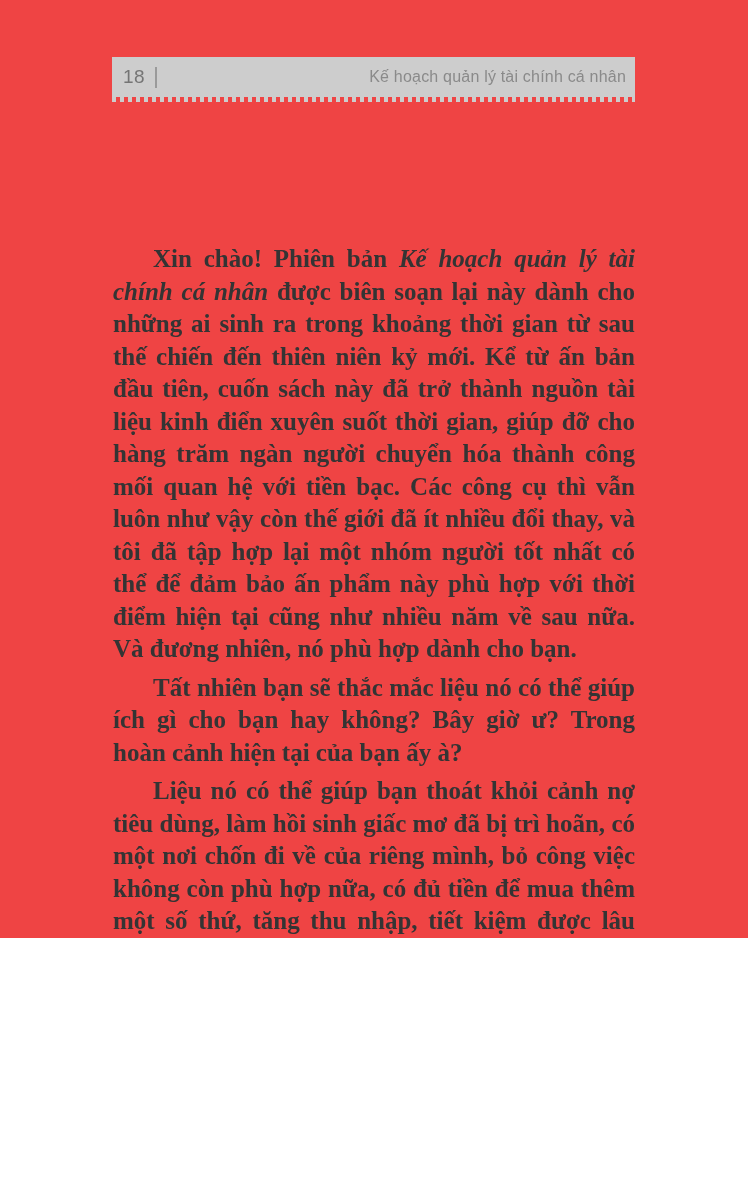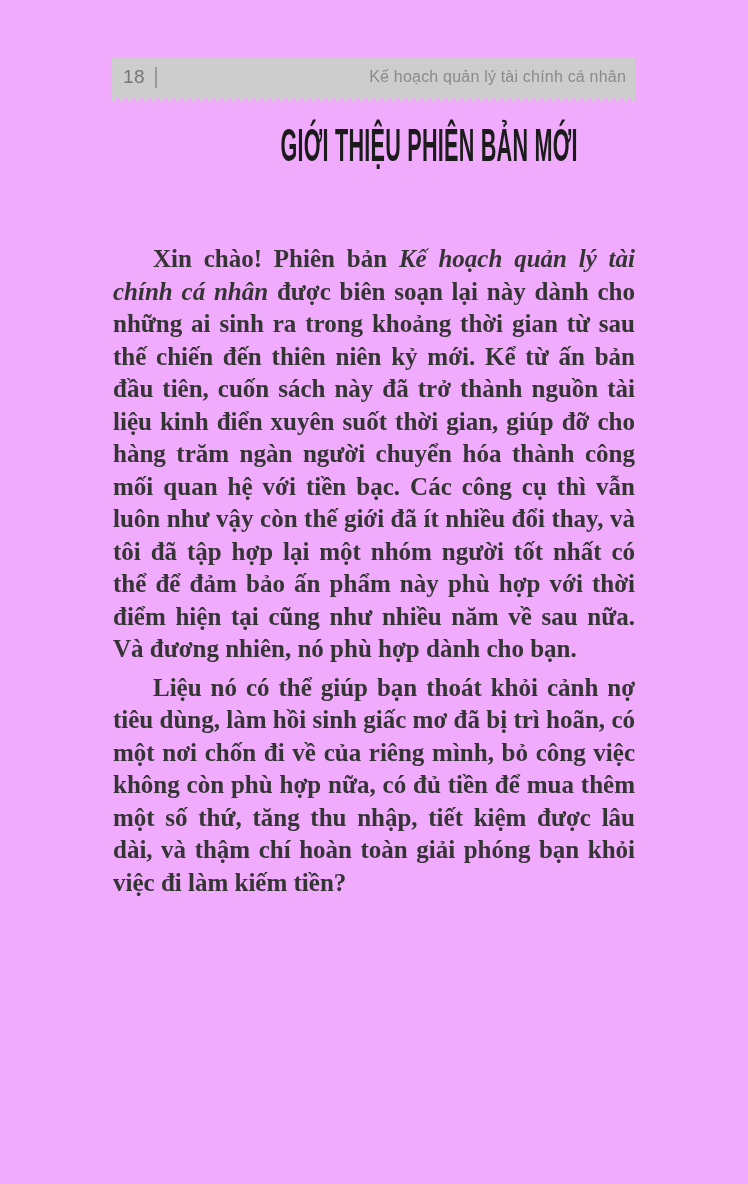--- a/index.html
+++ b/index.html
@@ -3,22 +3,22 @@
 <meta charset="utf-8">
 <style>
   * { margin: 0; padding: 0; box-sizing: border-box; }
   html, body { background: #ffffff; }
   body {
     width: 748px; height: 1184px;
     font-family: "Liberation Serif", serif;
   }
   .page {
     position: relative;
-    width: 748px; height: 1184px;
-    background: #f0abfc;
+    width: 748px; height: 938px;
+    background: #ef4444;
     overflow: hidden;
   }
   
   .running-header {
     position: absolute;
     left: 112px; top: 57px;
     width: 523px; height: 40px;
     background: #cdcdcd;
     display: flex;
     justify-content: space-between;
@@ -93,22 +93,20 @@
 
   <header class="running-header">
     <div class="header-left">
       <span class="page-num">18</span>
       <span class="header-sep"></span>
     </div>
     <div class="header-right">Kế hoạch quản lý tài chính cá nhân</div>
   </header>
   <div class="header-teeth"></div>
 
-  <h1 class="chapter-title">
-    <span class="chapter-title-inner">GIỚI THIỆU PHIÊN BẢN MỚI</span>
-  </h1>
 
   <main class="body-text">
     <p><span>Xin chào! Phiên bản </span><em class="book-ref">Kế hoạch quản lý tài chính cá nhân</em><span> được biên soạn lại này dành cho những ai sinh ra trong khoảng thời gian từ sau thế chiến đến thiên niên kỷ mới. Kể từ ấn bản đầu tiên, cuốn sách này đã trở thành nguồn tài liệu kinh điển xuyên suốt thời gian, giúp đỡ cho hàng trăm ngàn người chuyển hóa thành công mối quan hệ với tiền bạc. Các công cụ thì vẫn luôn như vậy còn thế giới đã ít nhiều đổi thay, và tôi đã tập hợp lại một nhóm người tốt nhất có thể để đảm bảo ấn phẩm này phù hợp với thời điểm hiện tại cũng như nhiều năm về sau nữa. Và đương nhiên, nó phù hợp dành cho bạn.</span></p>
+    <p>Tất nhiên bạn sẽ thắc mắc liệu nó có thể giúp ích gì cho bạn hay không? Bây giờ ư? Trong hoàn cảnh hiện tại của bạn ấy à?</p>
     <p>Liệu nó có thể giúp bạn thoát khỏi cảnh nợ tiêu dùng, làm hồi sinh giấc mơ đã bị trì hoãn, có một nơi chốn đi về của riêng mình, bỏ công việc không còn phù hợp nữa, có đủ tiền để mua thêm một số thứ, tăng thu nhập, tiết kiệm được lâu dài, và thậm chí hoàn toàn giải phóng bạn khỏi việc đi làm kiếm tiền?</p>
   </main>
 
 </div>
 
 </body></html>

